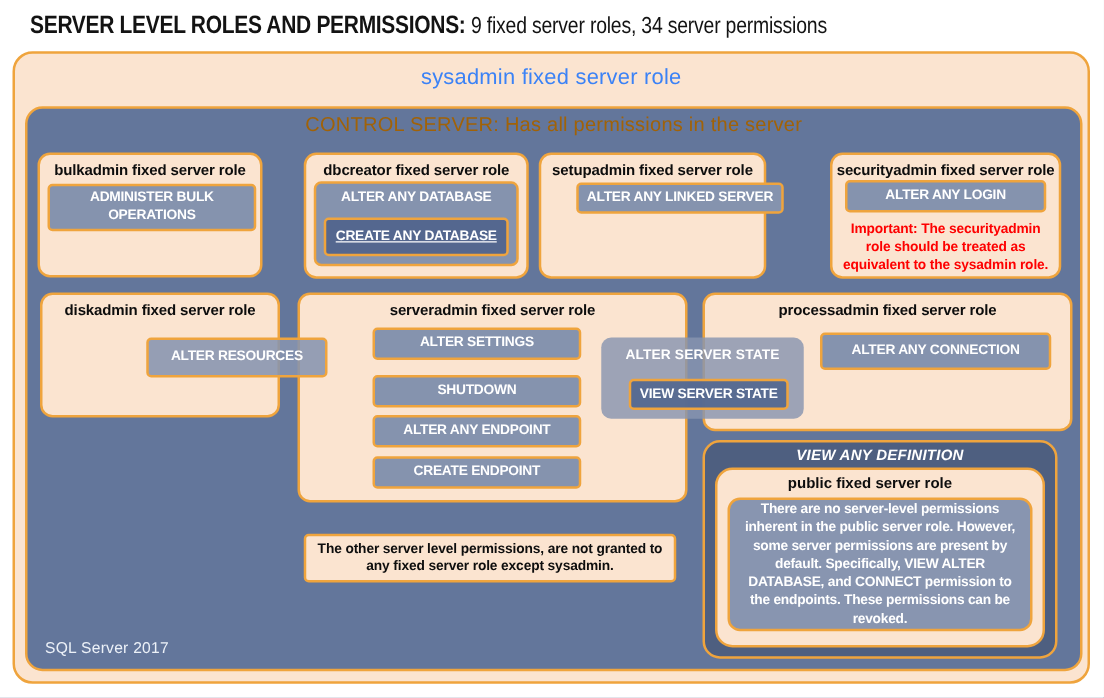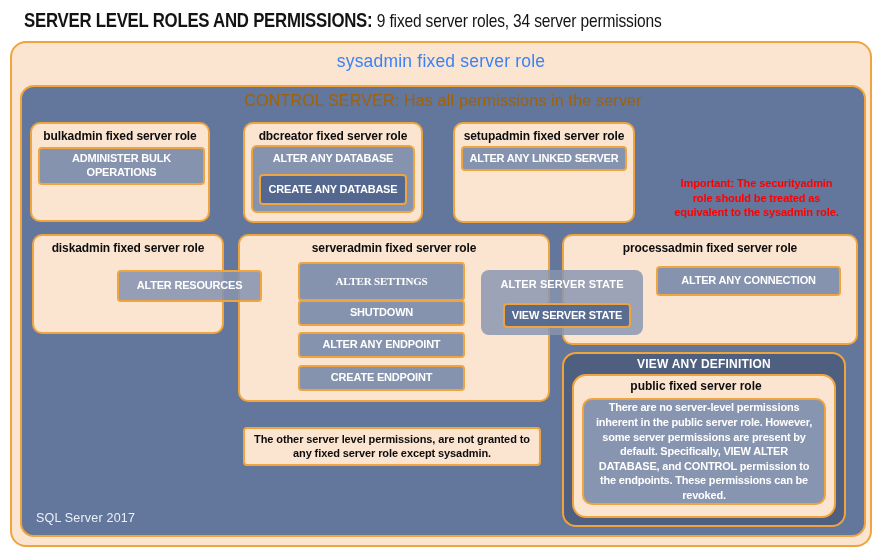--- a/index.html
+++ b/index.html
@@ -51,21 +51,21 @@
     color:var(--red);font-weight:bold;font-size:11px;line-height:1.32;letter-spacing:-0.1px;}
 
   .note{position:absolute;left:243px;top:427px;width:298px;min-height:38px;
     background:var(--peach);border:2px solid var(--orange);border-radius:4px;
     display:flex;align-items:center;justify-content:center;text-align:center;
     font-size:11px;font-weight:bold;color:#0d0d0d;line-height:1.3;padding:3px 5px;letter-spacing:-0.1px;}
 
   .vad-box{position:absolute;left:562px;top:352px;width:284px;height:175px;
     background:var(--navy);border:2px solid var(--orange);border-radius:14px;}
   .vad-label{position:absolute;left:562px;top:357px;width:284px;text-align:center;
-    color:#ffffff;font-weight:bold;font-size:12px;letter-spacing:0.2px;}
+    color:#ffffff;font-weight:bold;font-size:12px;letter-spacing:0.2px;font-style:italic;}
   .public-box{position:absolute;left:572px;top:374px;width:264px;height:144px;
     background:var(--peach);border:2px solid var(--orange);border-radius:14px;}
   .public-title{position:absolute;left:564px;top:379px;width:264px;text-align:center;
     font-size:12px;font-weight:bold;color:#0d0d0d;}
   .public-body{position:absolute;left:582px;top:398px;width:244px;height:107px;
     background:var(--pubgray);border:2px solid var(--orange);border-radius:10px;
     display:flex;align-items:center;justify-content:center;text-align:center;
     color:#ffffff;font-weight:bold;font-size:11px;line-height:1.33;padding:4px 8px;letter-spacing:-0.2px;}
 
   .footer{position:absolute;left:36px;top:511px;color:#ECF1F8;font-size:12.5px;letter-spacing:0.2px;}
@@ -82,60 +82,64 @@
 
   <div class="control-box"></div>
   <div class="control-label">CONTROL SERVER: Has all permissions in the server</div>
 
   <div class="role" style="left:30px;top:122px;width:180px;height:100px;">
     <div class="role-title">bulkadmin fixed server role</div>
   </div>
   <div class="role" style="left:243px;top:122px;width:180px;height:101px;">
     <div class="role-title">dbcreator fixed server role</div>
   </div>
-  <div class="role" style="left:453px;top:122px;width:182px;height:101px;">
+  <div class="role" style="left:431px;top:122px;width:182px;height:101px;">
     <div class="role-title">setupadmin fixed server role</div>
+  </div>
+  <div class="role" style="left:664px;top:122px;width:185px;height:101px;">
+    <div class="role-title">securityadmin fixed server role</div>
   </div>
 
   <div class="role" style="left:32px;top:234px;width:192px;height:100px;">
     <div class="role-title">diskadmin fixed server role</div>
   </div>
   <div class="role" style="left:238px;top:234px;width:312px;height:168px;">
     <div class="role-title">serveradmin fixed server role</div>
   </div>
   <div class="role" style="left:562px;top:234px;width:296px;height:111px;">
     <div class="role-title">processadmin fixed server role</div>
   </div>
 
   <div class="perm" style="left:38px;top:147px;width:167px;height:38px;">ADMINISTER BULK OPERATIONS</div>
 
   <div class="perm" style="left:251px;top:145px;width:164px;height:68px;align-items:flex-start;padding-top:5px;border-radius:6px;">ALTER ANY DATABASE</div>
-  <div class="perm dark nowrap" style="left:259px;top:174px;width:148px;height:31px;">CREATE ANY DATABASE</div>
+  <div class="perm dark nowrap" style="left:259px;top:174px;width:148px;height:31px;text-decoration:underline;">CREATE ANY DATABASE</div>
 
   <div class="perm nowrap" style="left:461px;top:146px;width:166px;height:25px;">ALTER ANY LINKED SERVER</div>
 
+  <div class="perm nowrap" style="left:676px;top:144px;width:161px;height:26px;">ALTER ANY LOGIN</div>
   <div class="warning">Important: The securityadmin role should be treated as equivalent to the sysadmin role.</div>
 
   <div class="perm overlay nowrap" style="left:117px;top:270px;width:145px;height:32px;">ALTER RESOURCES</div>
 
-  <div class="perm nowrap" style="left:298px;top:262px;width:167px;height:39px;font-family:Liberation Serif, serif;">ALTER SETTINGS</div>
+  <div class="perm nowrap" style="left:298px;top:262px;width:167px;height:26px;">ALTER SETTINGS</div>
   <div class="perm nowrap" style="left:298px;top:300px;width:167px;height:26px;">SHUTDOWN</div>
   <div class="perm nowrap" style="left:298px;top:332px;width:167px;height:26px;">ALTER ANY ENDPOINT</div>
   <div class="perm nowrap" style="left:298px;top:365px;width:167px;height:26px;">CREATE ENDPOINT</div>
 
   <div class="group-box" style="left:481px;top:270px;width:162px;height:65px;">
     <div class="group-label">ALTER SERVER STATE</div>
   </div>
   <div class="perm overlay-dark nowrap" style="left:503px;top:303px;width:128px;height:25px;">VIEW SERVER STATE</div>
 
   <div class="perm nowrap" style="left:656px;top:266px;width:185px;height:30px;">ALTER ANY CONNECTION</div>
 
   <div class="note">The other server level permissions, are not granted to any fixed server role except sysadmin.</div>
 
   <div class="vad-box"></div>
   <div class="vad-label">VIEW ANY DEFINITION</div>
   <div class="public-box"></div>
   <div class="public-title">public fixed server role</div>
-  <div class="public-body">There are no server-level permissions inherent in the public server role. However, some server permissions are present by default. Specifically, VIEW ALTER DATABASE, and CONTROL permission to the endpoints. These permissions can be revoked.</div>
+  <div class="public-body">There are no server-level permissions inherent in the public server role. However, some server permissions are present by default. Specifically, VIEW ALTER DATABASE, and CONNECT permission to the endpoints. These permissions can be revoked.</div>
 
   <div class="footer">SQL Server 2017</div>
 
 </div>
 
 </body></html>

